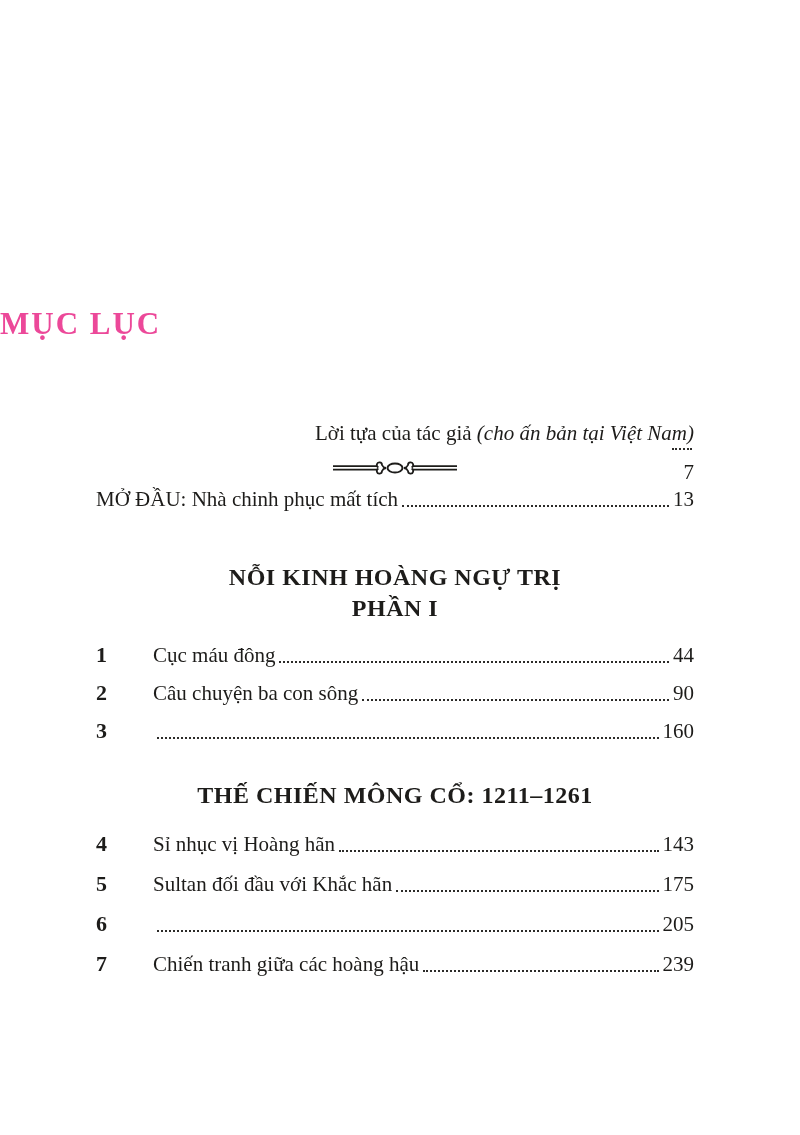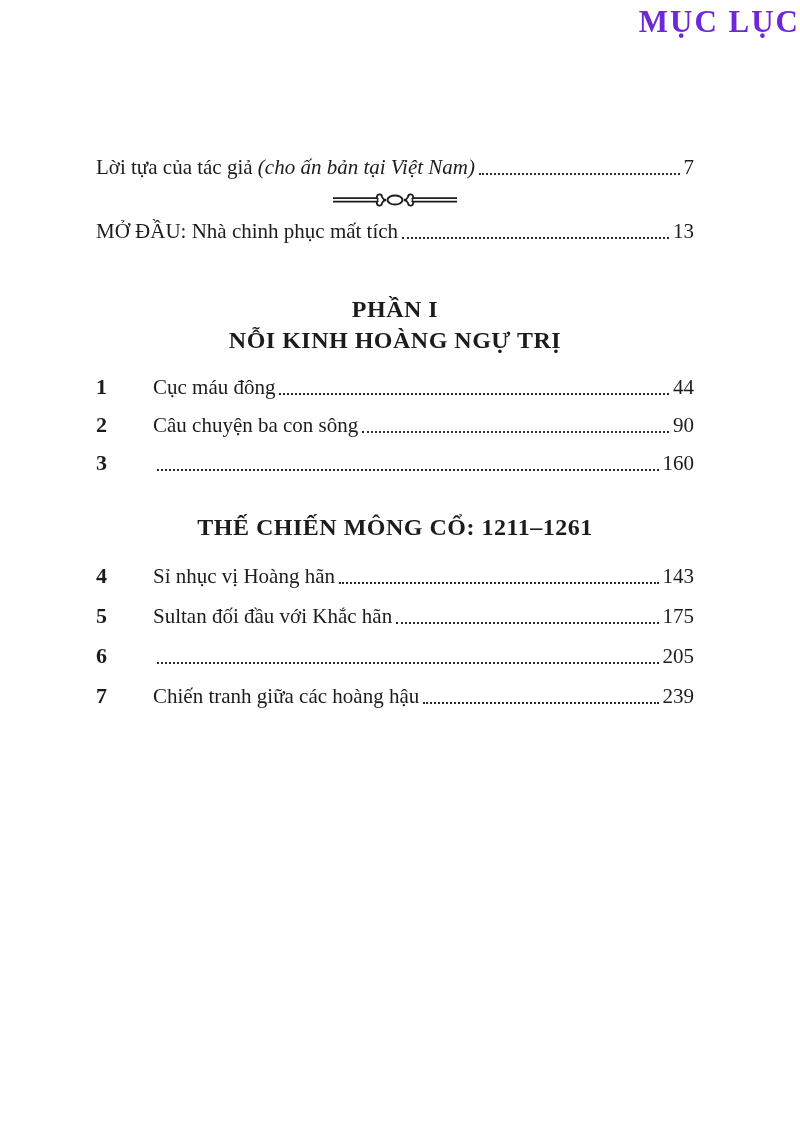--- a/index.html
+++ b/index.html
@@ -8,47 +8,48 @@
     width: 800px;
     height: 1135px;
     margin: 0 auto;
     background: #ffffff;
     color: #1d1c1a;
     font-family: "Liberation Serif", "DejaVu Serif", serif;
     overflow: hidden;
   }
   .title {
     margin: 0;
-    text-align: right;
+    padding-top: 302px;
+    text-align: left;
     font-size: 31px;
     font-weight: 600;
     letter-spacing: 2px;
     line-height: 44px;
-    color: #6d28d9;
+    color: #ec4899;
   }
   .content {
     padding: 0 106px 0 96px; 
   }
   .row {
     display: flex;
     align-items: flex-end;
     font-size: 21px;
     line-height: 30px;
     height: 32px;
   }
   .row .entry-text { white-space: nowrap; }
   .row em { font-style: italic; }
   .leader {
     flex: 1 1 auto;
     border-bottom: 2px dotted #2c2b29;
     margin: 0 2px 7px 4px;
     min-width: 20px;
   }
   .pg { white-space: nowrap; margin-left: 2px; }
-  .front-row-1 { margin-top: 106px; }
+  .front-row-1 { margin-top: 72px; flex-direction: column; }
   .divider {
     margin-top: 6px;
     height: 24px;
     display: flex;
     justify-content: center;
     align-items: center;
   }
   .front-row-2 { margin-top: 2px; }
   .part-heading {
     text-align: center;
@@ -101,22 +102,22 @@
       </svg>
     </div>
 
     <div class="row front-row-2">
       <span class="entry-text">MỞ ĐẦU: Nhà chinh phục mất tích</span>
       <span class="leader"></span>
       <span class="pg">13</span>
     </div>
 
     <div class="part-heading part-heading-1">
+      <div>NỖI KINH HOÀNG NGỰ TRỊ</div>
       <div>PHẦN I</div>
-      <div>NỖI KINH HOÀNG NGỰ TRỊ</div>
     </div>
 
     <div class="chapters chapters-1">
       <div class="row chap-row">
         <span class="chap-num">1</span>
         <span class="entry-text">Cục máu đông</span>
         <span class="leader"></span>
         <span class="pg">44</span>
       </div>
       <div class="row chap-row">

